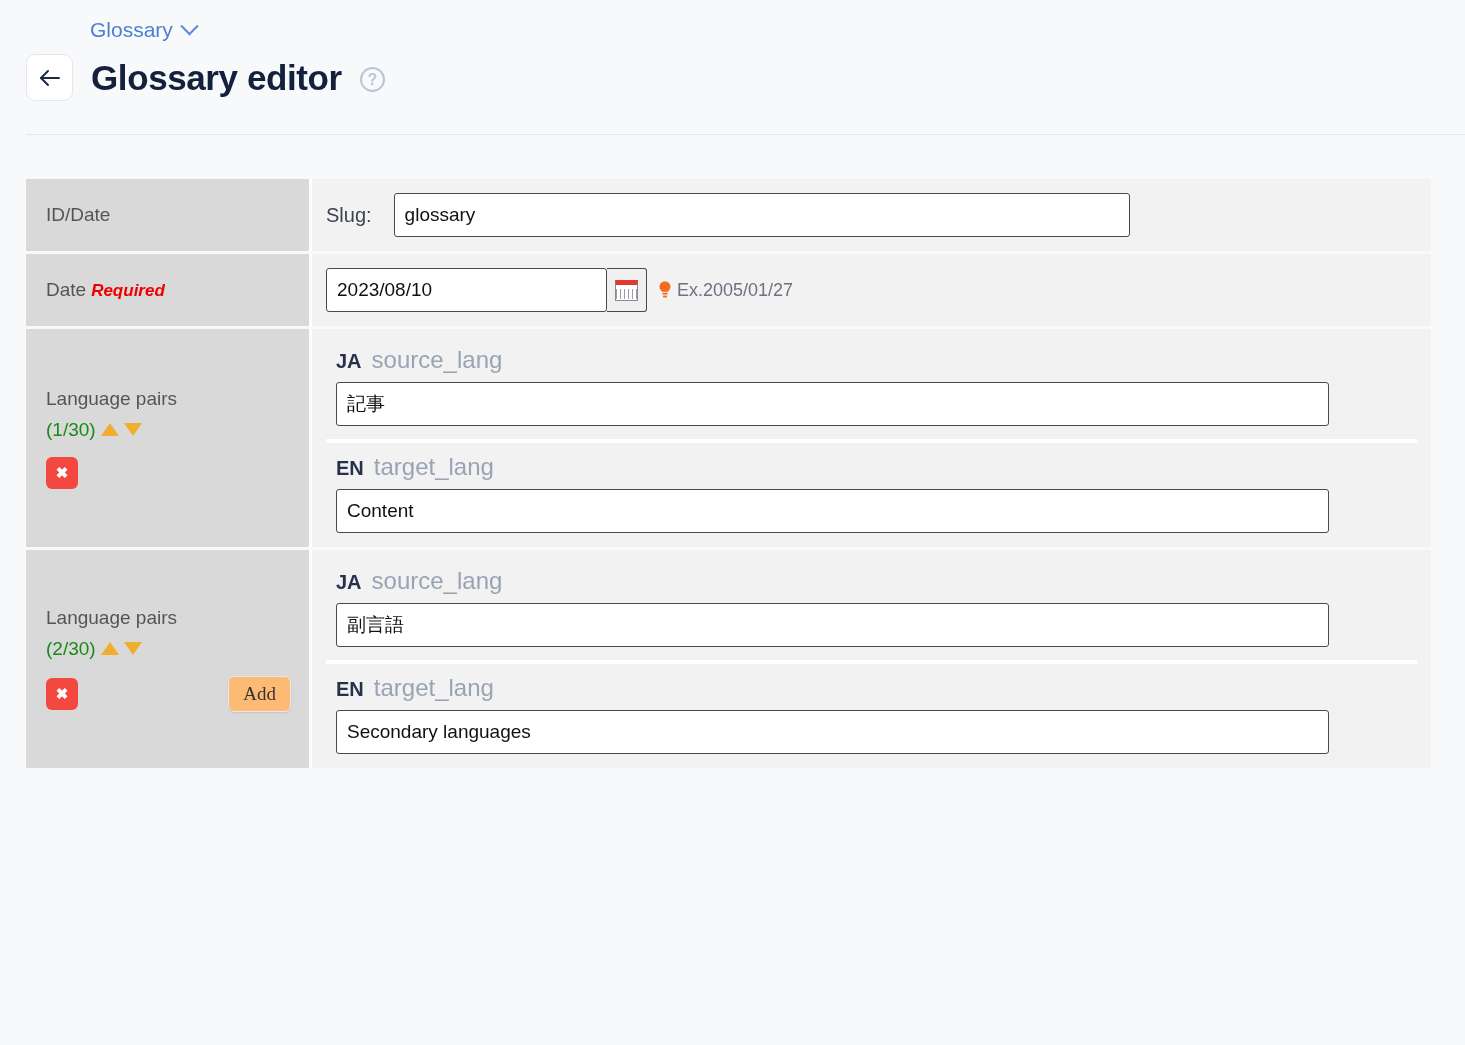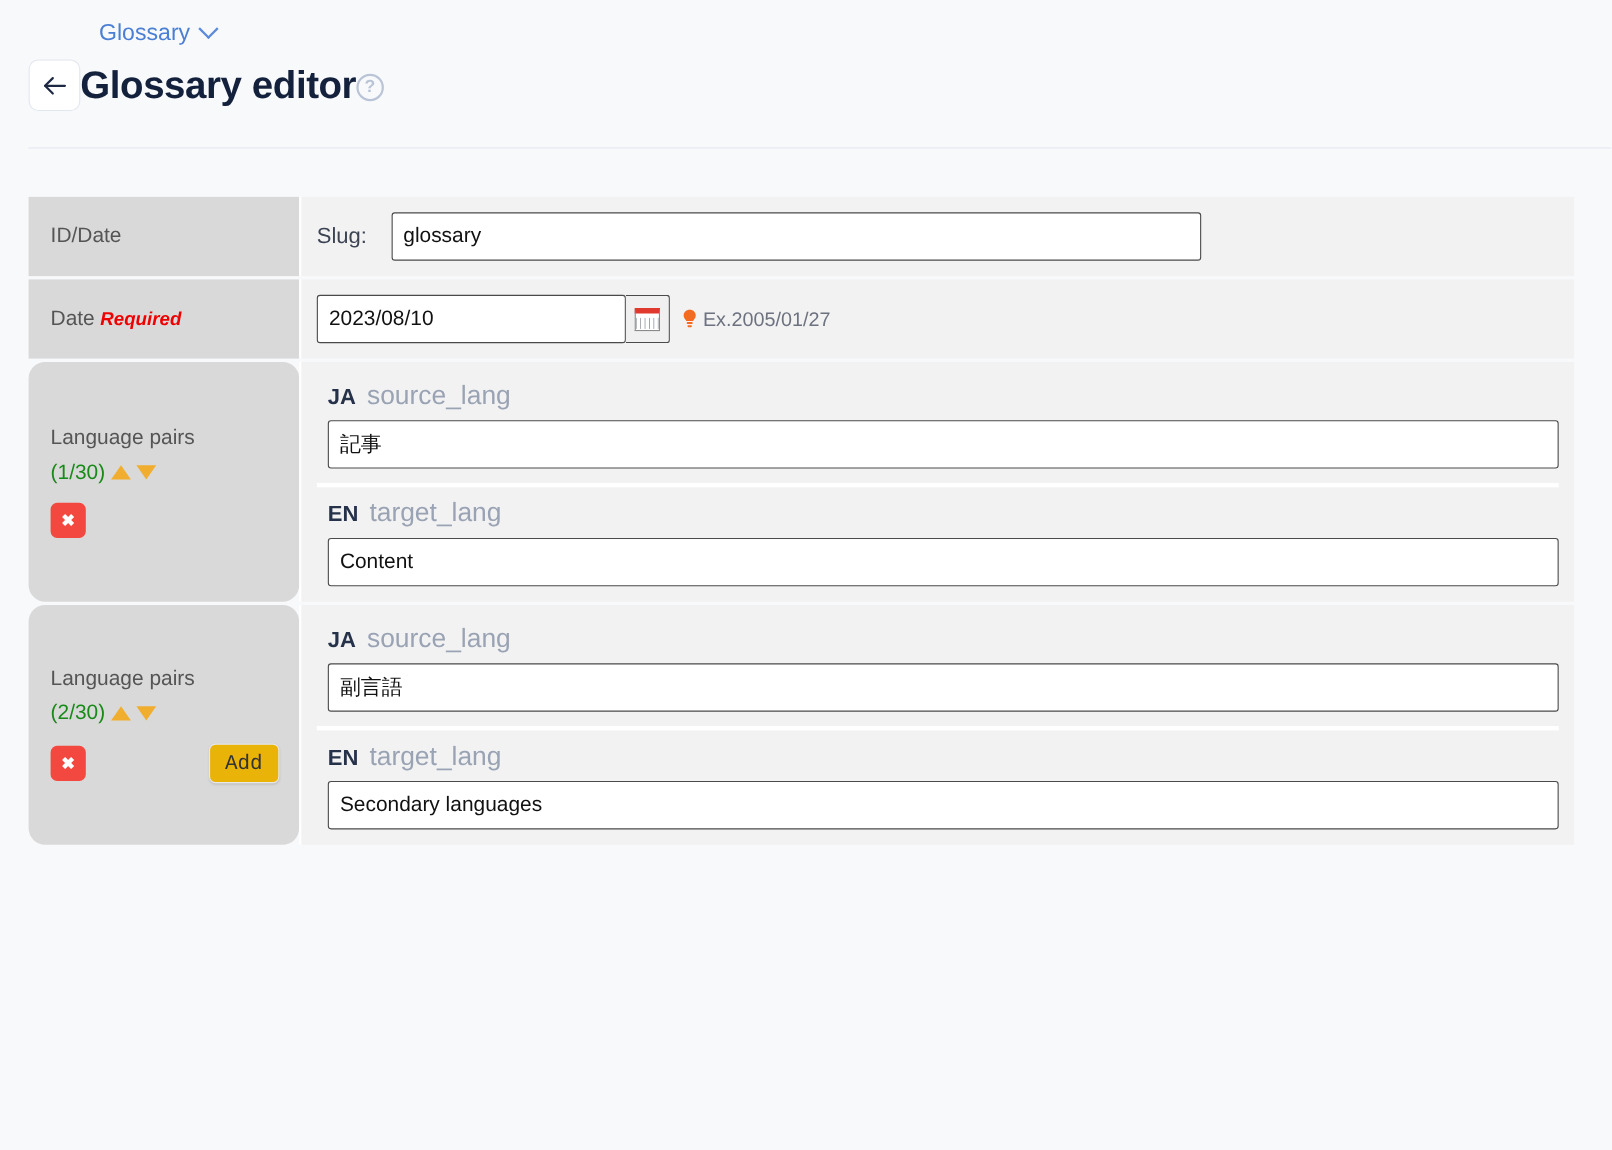--- a/index.html
+++ b/index.html
@@ -19,21 +19,21 @@
     padding-left: 90px;
     font-size: 21px; color: #4a7fd4; font-weight: 400;
   }
   .chevron-down {
     display: inline-block; width: 13px; height: 13px;
     border-right: 2.3px solid #5c8ada;
     border-bottom: 2.3px solid #5c8ada;
     transform: rotate(45deg) translate(-3px,-3px);
   }
   .title-row {
-    display: flex; align-items: center; 
+    display: flex; align-items: center; gap: 18px;
     padding: 12px 0 0 26px;
   }
   .back-btn {
     width: 47px; height: 47px; border-radius: 9px;
     background: #ffffff; border: 1px solid #e2e6ee;
     display: flex; align-items: center; justify-content: center;
     cursor: pointer; flex: none;
   }
   .arrow-left { display:block; }
   .page-title {
@@ -60,40 +60,40 @@
     border-spacing: 0 3px;
   }
   .form-table td { vertical-align: middle; padding: 0; }
   td.label-cell {
     width: 283px;
     background: #d9d9d9;
     padding: 22px 0 22px 20px;
     font-size: 19px; color: #555555;
     vertical-align: middle;
   }
-  td.label-cell.pair-cell { vertical-align: middle; padding: 18px 0 18px 20px; border-radius: 15px; }
+  td.label-cell.pair-cell { vertical-align: middle; padding: 18px 0 18px 20px; }
   td.value-cell {
     background: #f2f2f2;
     padding: 14px 14px 14px 14px;
   }
   .spacer-col { width: 3px; background: #ffffff; padding: 0 !important; }
 
   .req { color: #ee0000; font-weight: 700; font-size: 17px; margin-left: 5px; font-style: italic; }
 
   
   .txt {
     height: 44px; border: 1px solid #4a4a4a; background: #ffffff;
     border-radius: 3px; font-size: 19px; color: #111;
     padding: 0 10px; font-family: "Liberation Sans", sans-serif;
     outline: none; display: block;
   }
   .txt.slug { width: 736px; }
   .txt.date { width: 281px; }
   .txt.wide { width: 1097px; }
-  .txt.pair { width: 1119px; }
+  .txt.pair { width: 993px; }
 
   .slug-row { display: flex; align-items: center; gap: 22px; }
   .slug-prefix { font-size: 20px; color: #3c4352; }
 
   .date-row { display: flex; align-items: center; gap: 0; }
   .cal-btn {
     width: 40px; height: 44px; border: 1px solid #4a4a4a; border-left: none;
     background: #f0f0f0; border-radius: 0 3px 3px 0;
     display: flex; align-items: center; justify-content: center; cursor: pointer;
   }
@@ -129,24 +129,24 @@
     display: flex; align-items: center; justify-content: space-between;
     margin-top: 16px; padding-right: 18px;
   }
   .del-btn {
     width: 32px; height: 32px; border-radius: 6px; background: #f3483f;
     color: #ffffff; font-size: 15px; font-weight: 700;
     display: flex; align-items: center; justify-content: center;
     cursor: pointer; border: none;
   }
   .add-btn {
-    background: #eab308; border: 1px solid #e8e8e8; border-radius: 6px;
+    background: #fdba74; border: 1px solid #e8e8e8; border-radius: 6px;
     box-shadow: 0 1px 2px rgba(0,0,0,0.10);
     font-size: 19px; color: #333; padding: 6px 14px; cursor: pointer;
-    font-family: Liberation Mono, monospace;
+    font-family: Liberation Serif, serif;
   }
 
   
   .lang-head { margin: 3px 0 8px 10px; }
   .lang-code { font-size: 20px; font-weight: 700; color: #26314a; }
   .lang-key { font-size: 24px; color: #9aa3b4; margin-left: 10px; }
   .pair-block { padding: 0 0 0 0; }
   .pair-sep { height: 4px; background: #ffffff; margin: 13px 0 10px 0; }
   .txt.pair { margin-left: 10px; }
 

